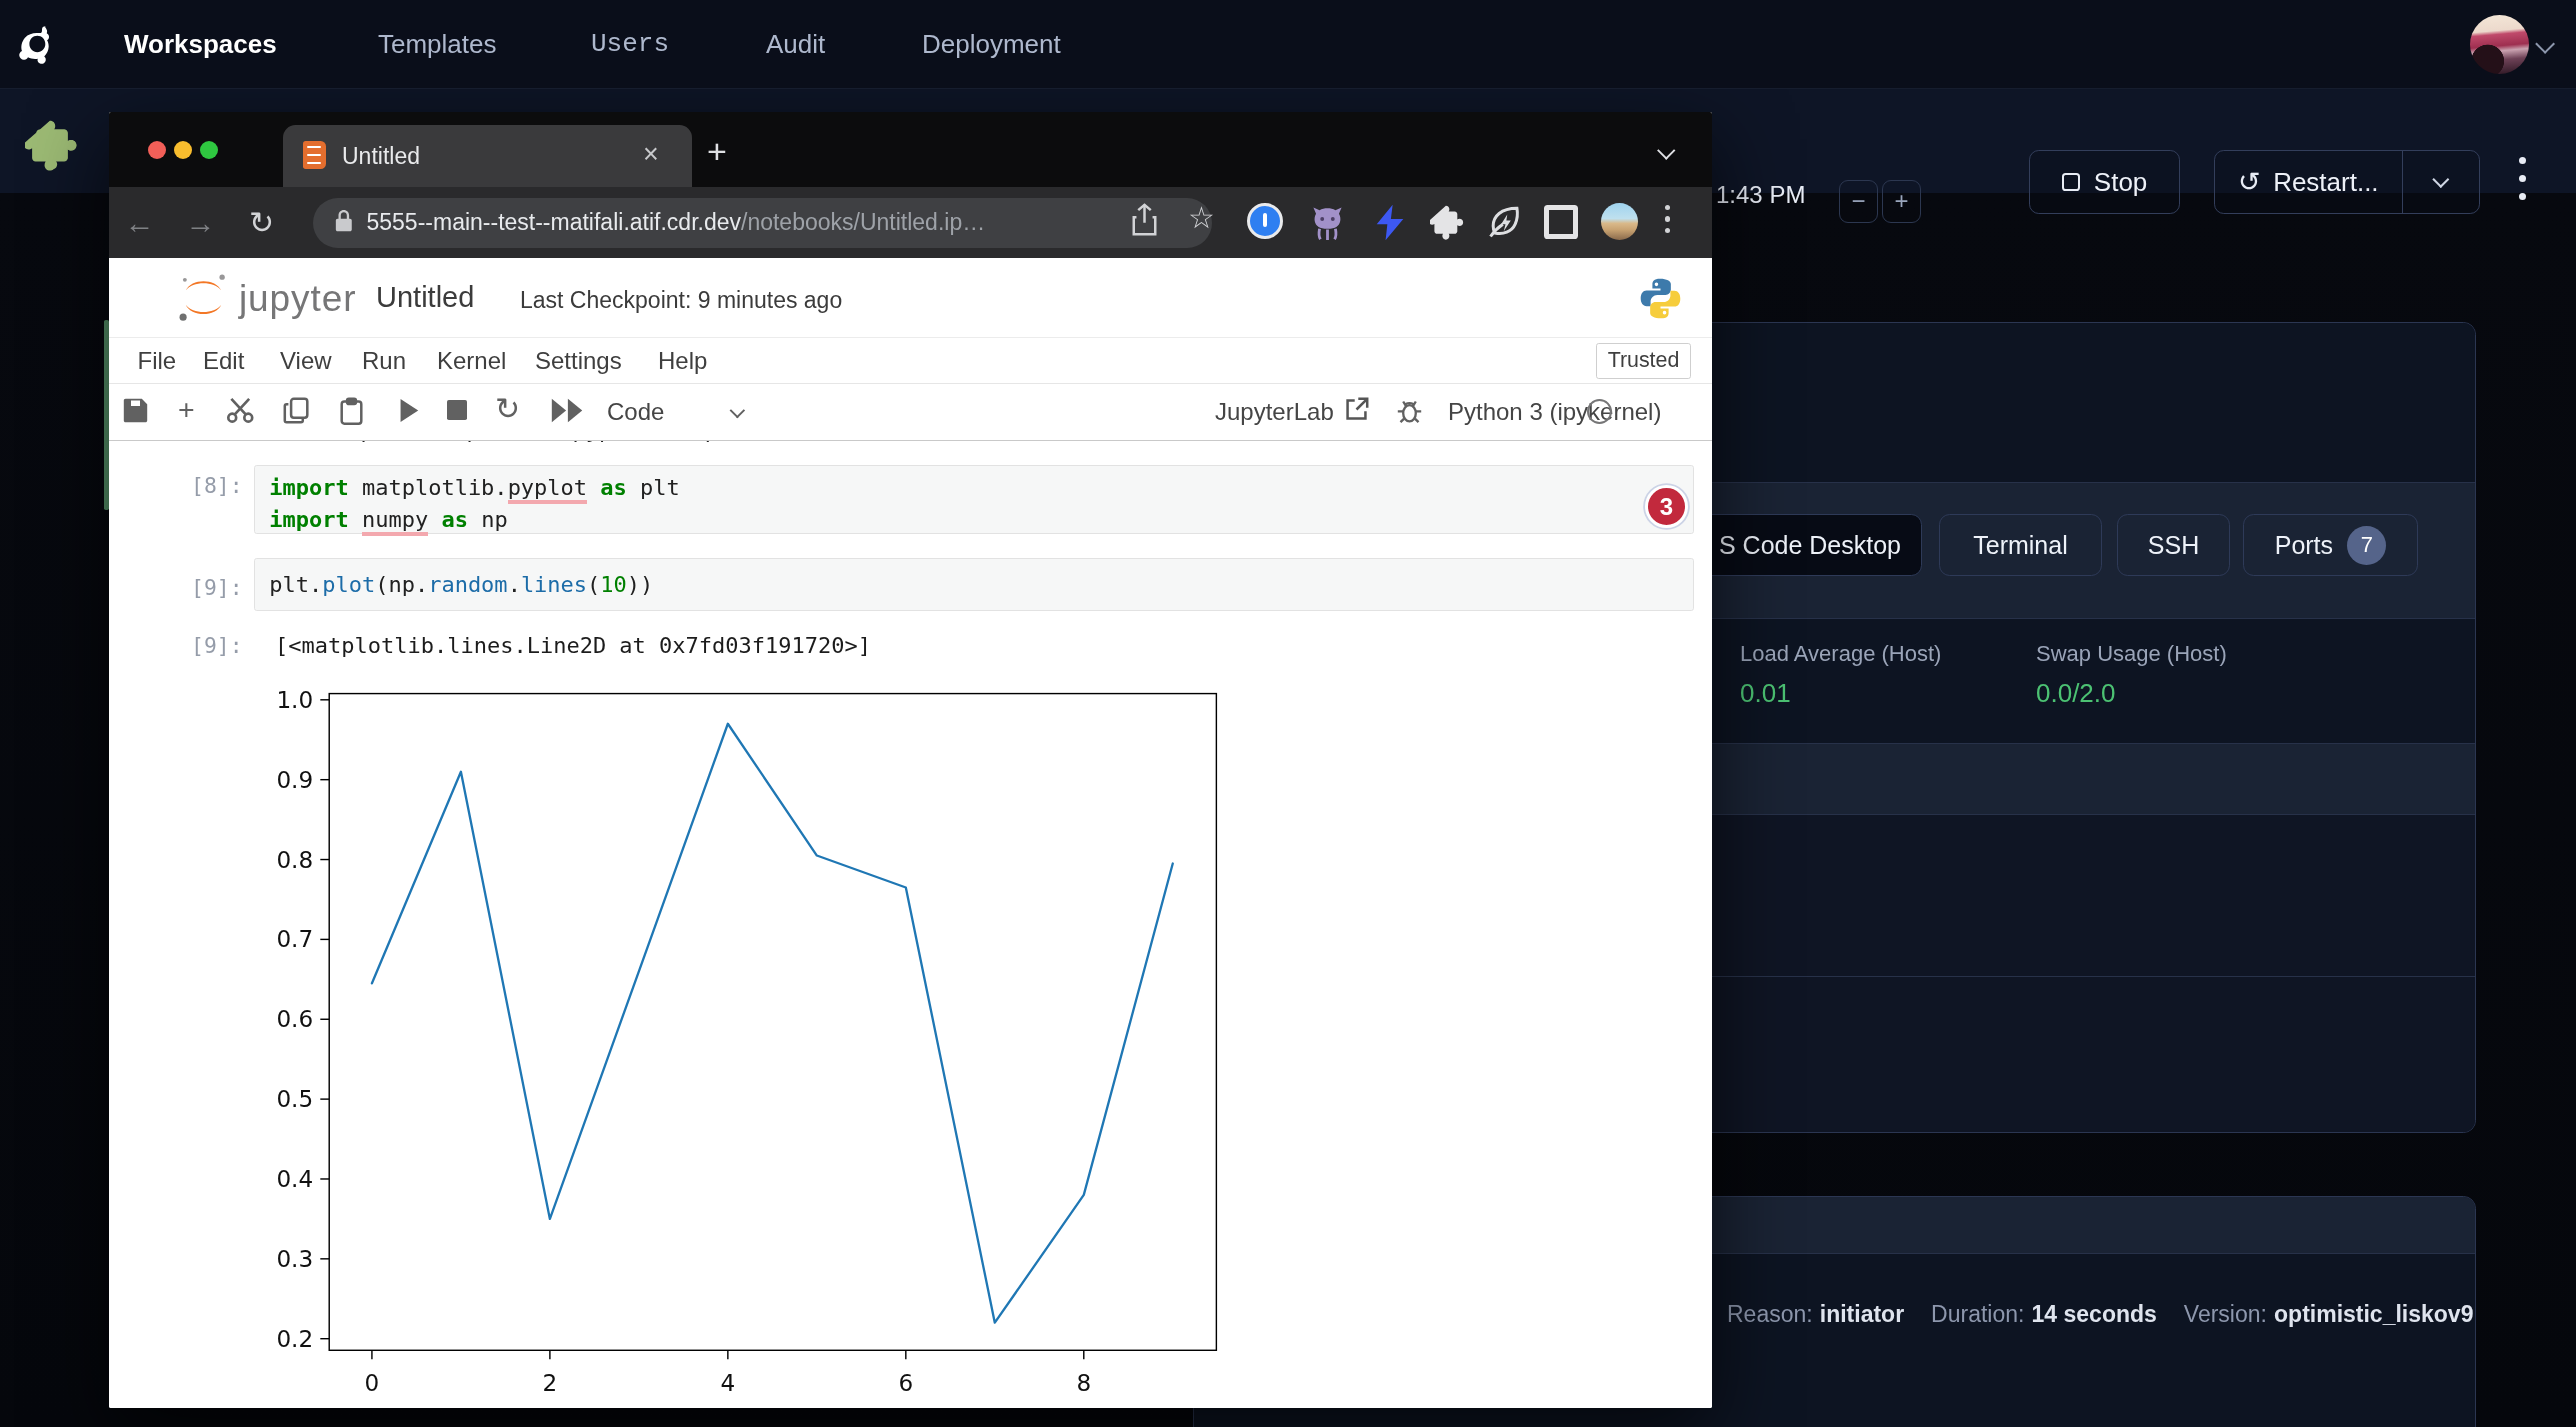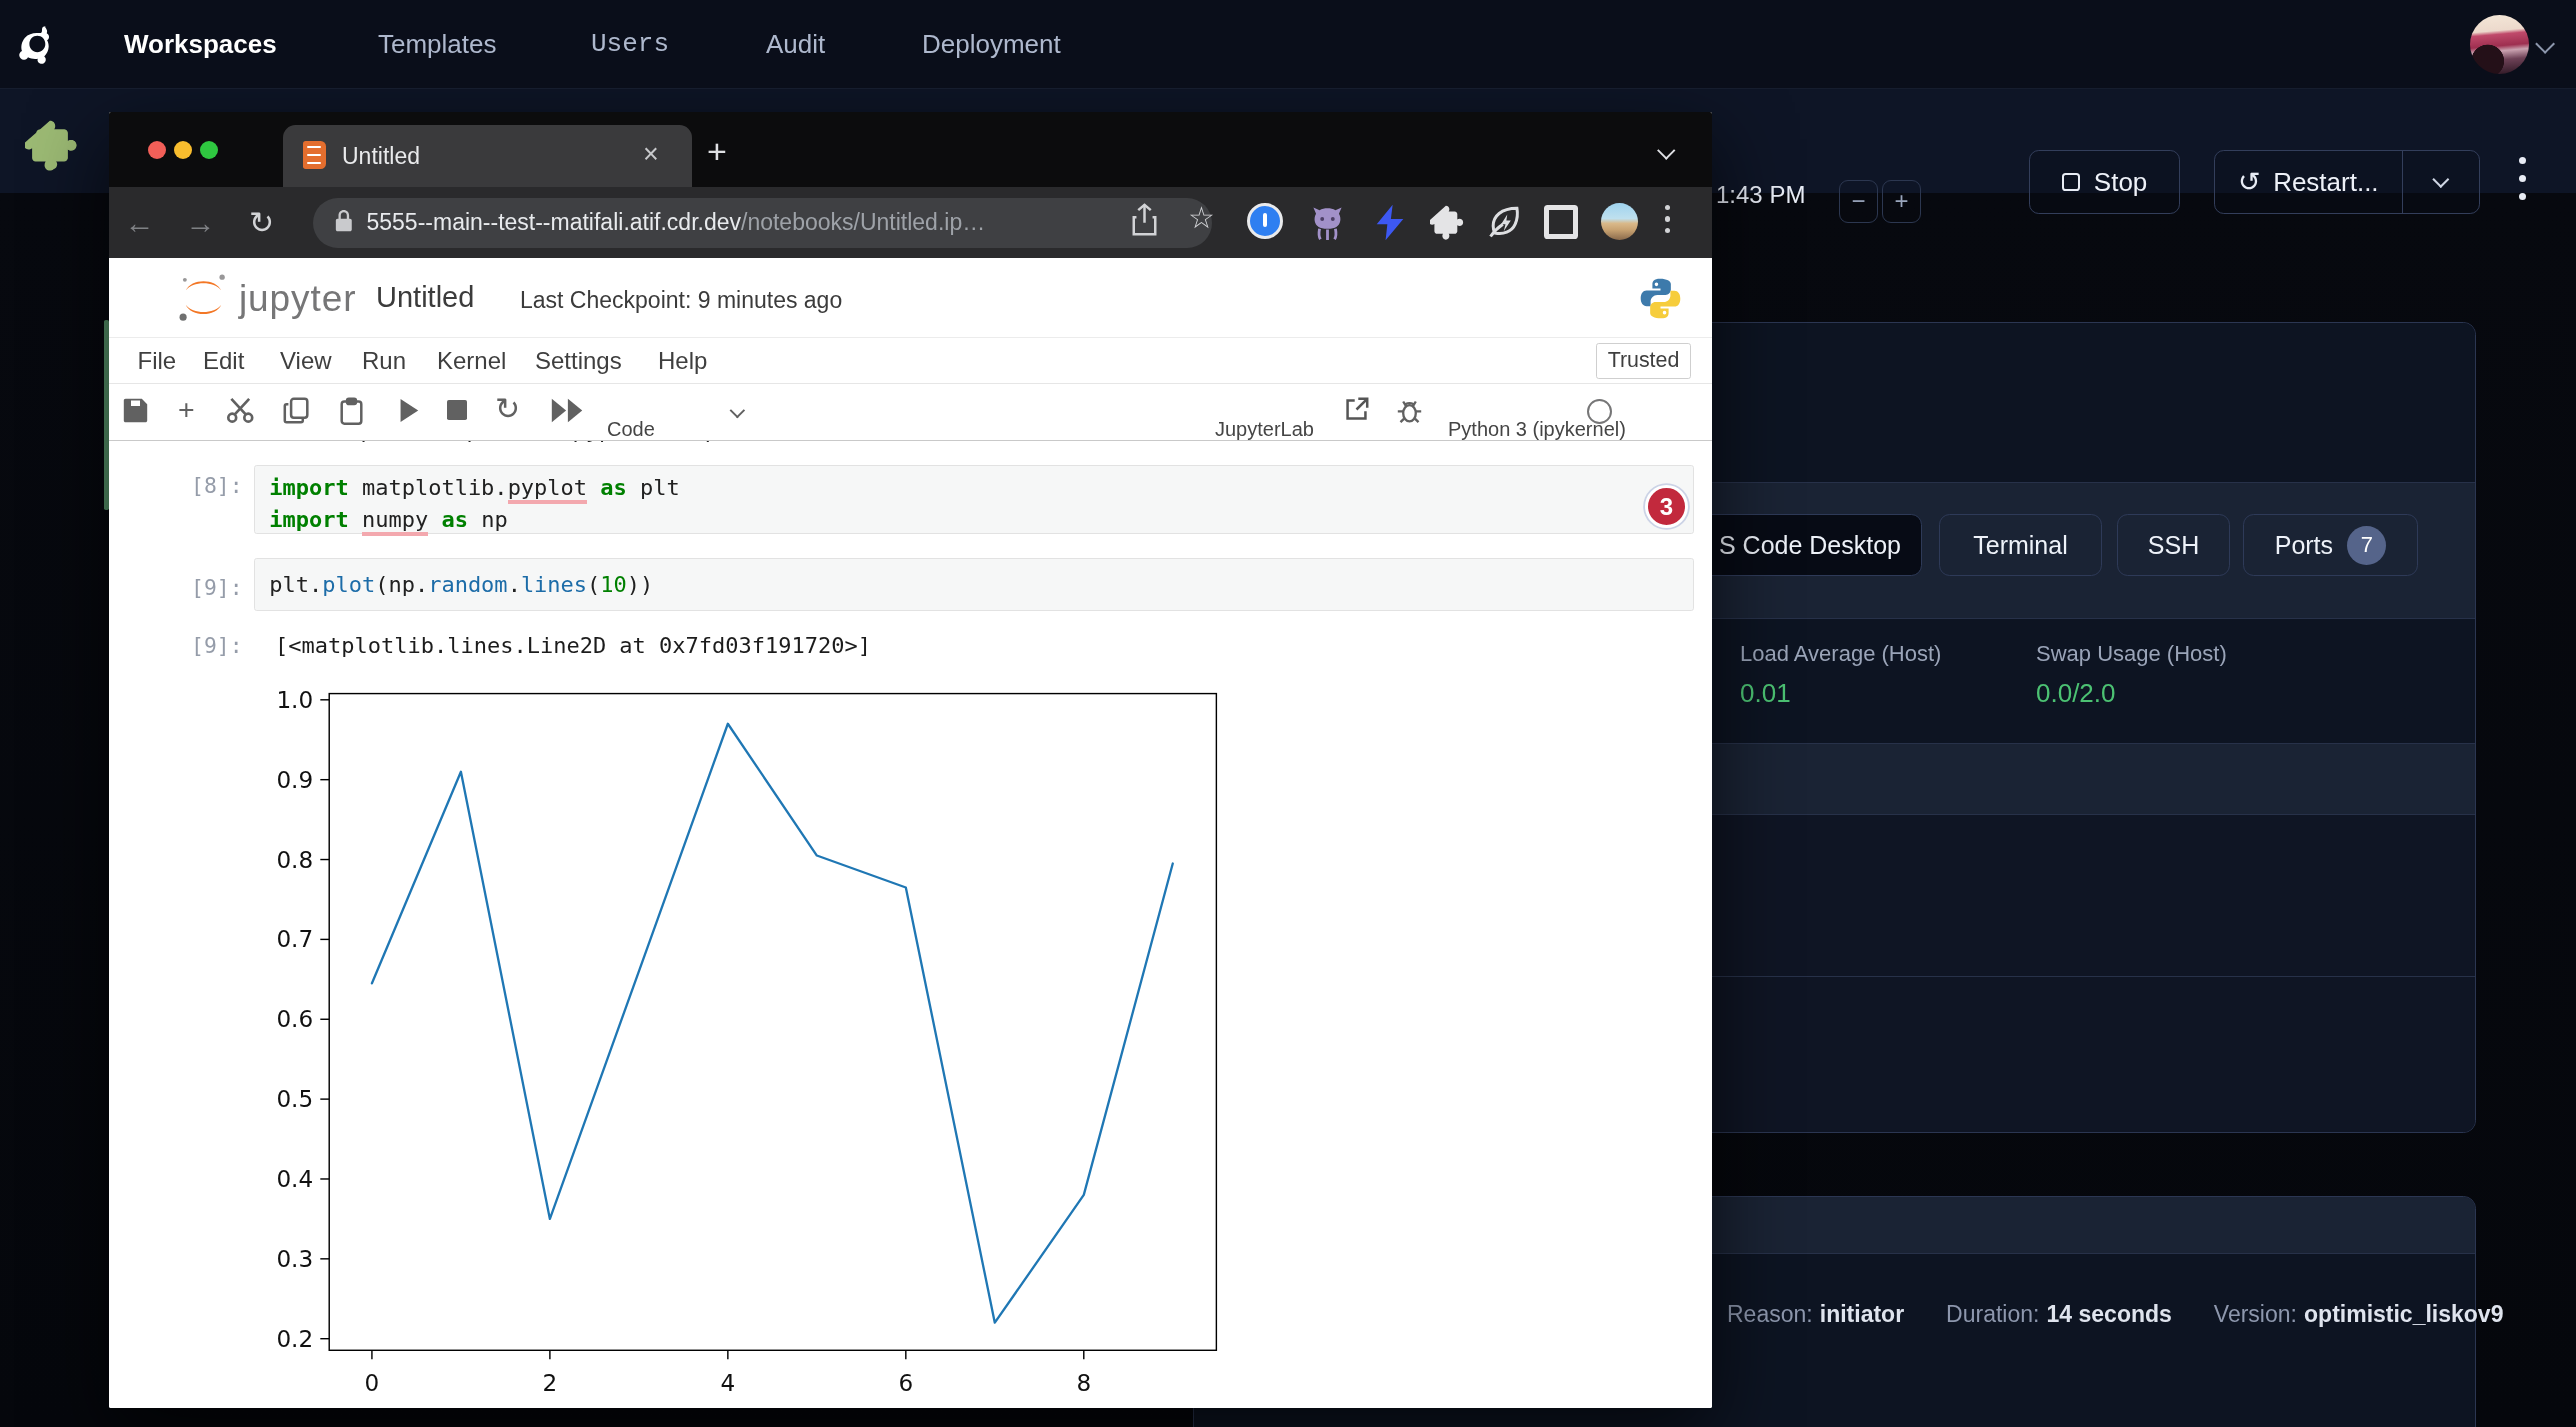--- a/index.html
+++ b/index.html
@@ -43,21 +43,21 @@
   .bc-s:first-child { border-top:none; }
   .bottom-card { position:absolute; left:1193px; top:1196px; width:1283px; height:267px; border:1.3px solid #2b3652; border-radius:12.5px 12.5px 0 0; background:#0d1422; z-index:2; overflow:hidden; }
   .bottom-card .hdr { height:57px; background:#1a2334; border-bottom:0.9px solid #273149; }
 
   .panel-tab { position:absolute; top:514px; height:62px; border:1.3px solid #2e3a58; border-radius:10.7px; color:#eef2f9; font-size:25px; display:flex; align-items:center; justify-content:center; gap:14.2px; z-index:3; }
   .panel-tab.active { background:#070b15; }
   .ports-badge { min-width:39px; height:39px; border-radius:19.6px; background:#55648a; color:#fff; font-size:22px; display:flex; align-items:center; justify-content:center; }
   .stat { position:absolute; z-index:3; }
   .stat .lbl { font-size:22px; color:#9aa4b8; }
   .stat .val { font-size:26px; margin-top:10.7px; }
-  .meta-row { position:absolute; left:1727px; top:1301px; z-index:3; display:flex; gap:42px; font-size:23px; }
+  .meta-row { position:absolute; left:1727px; top:1301px; z-index:3; display:flex; gap:27px; font-size:23px; }
   .meta-row .lbl { color:#8d97ad; }
   .meta-row .val { color:#dfe4ee; font-weight:700; margin-left:7.1px; }
 
   
   .window { position:absolute; left:109px; top:112px; width:1603px; height:1296px; border-radius:2px; overflow:hidden; z-index:10; box-shadow:0 27px 80px rgba(0,0,0,.65); background:#fff; }
   .tabstrip { position:absolute; left:0; top:0; width:100%; height:75px; background:#0c0c0d; }
   .tl { position:absolute; top:28.5px; width:18px; height:18px; border-radius:50%; }
   .tab { position:absolute; left:174px; top:12.5px; width:409px; height:62px; background:#3a3a3c; border-radius:12.5px 12.5px 0 0; }
   .tab-title { position:absolute; left:59px; top:18px; font-size:23px; color:#e9eaec; }
   .tab-close { position:absolute; left:360px; top:14.2px; font-size:27px; color:#c8c9cc; }
@@ -76,21 +76,21 @@
   
   .jp-header { position:absolute; left:0; top:146px; width:100%; height:80px; background:#fff; border-bottom:0.9px solid #ececec; }
   .jp-brand-text { position:absolute; left:130px; top:19.6px; font-size:37px; color:#767677; letter-spacing:0.9px; }
   .jp-title { position:absolute; left:267px; top:23px; font-size:29px; color:#3b3b3b; }
   .jp-checkpoint { position:absolute; left:411px; top:28.5px; font-size:23px; color:#3b3b3b; }
   .jp-menubar { position:absolute; left:0; top:226px; width:100%; height:46px; background:#fff; border-bottom:0.9px solid #e6e6e6; }
   .jp-menu { position:absolute; top:9px; font-size:24px; color:#3f3f3f; }
   .trusted-btn { position:absolute; left:1487px; top:5.3px; width:95px; height:36px; border:1.3px solid #cfcfcf; border-radius:2.7px; background:#fff; font-size:21.4px; color:#3f3f3f; text-align:center; line-height:33px; }
   .jp-toolbar { position:absolute; left:0; top:272px; width:100%; height:57px; background:#fff; border-bottom:0.9px solid #c9c9c9; box-shadow:0 1.8px 0 rgba(0,0,0,.10); }
   .tb-ic { position:absolute; top:12.5px; color:#616161; }
-  .tb-txt { font-size:20px; color:#454545;margin-top:20px; }
+  .tb-txt { font-size:24px; color:#454545; }
   .kernel-circle { position:absolute; left:1478px; top:15px; width:25px; height:25px; border:2.7px solid #767677; border-radius:50%; }
 
   
   .notebook { position:absolute; left:0; top:329px; width:100%; height:967px; background:#fff; font-family:"DejaVu Sans Mono",monospace; }
   .frag { position:absolute; left:225px; top:0; width:890px; height:9.8px; overflow:hidden; }
   .frag span { position:absolute; left:0; top:-23px; font-size:22px; color:#212121; }
   .prompt { position:absolute; left:82px; font-size:21.4px; color:#959ca9; }
   .cell { position:absolute; left:145px; width:1440px; background:#f6f7f7; border:1.3px solid #e2e2e2; border-radius:2.7px; padding:6.2px 0 0 14.2px; }
   .codeline { font-size:22px; line-height:32px; color:#212121; white-space:pre; }
   .kw { color:#008000; font-weight:700; }

